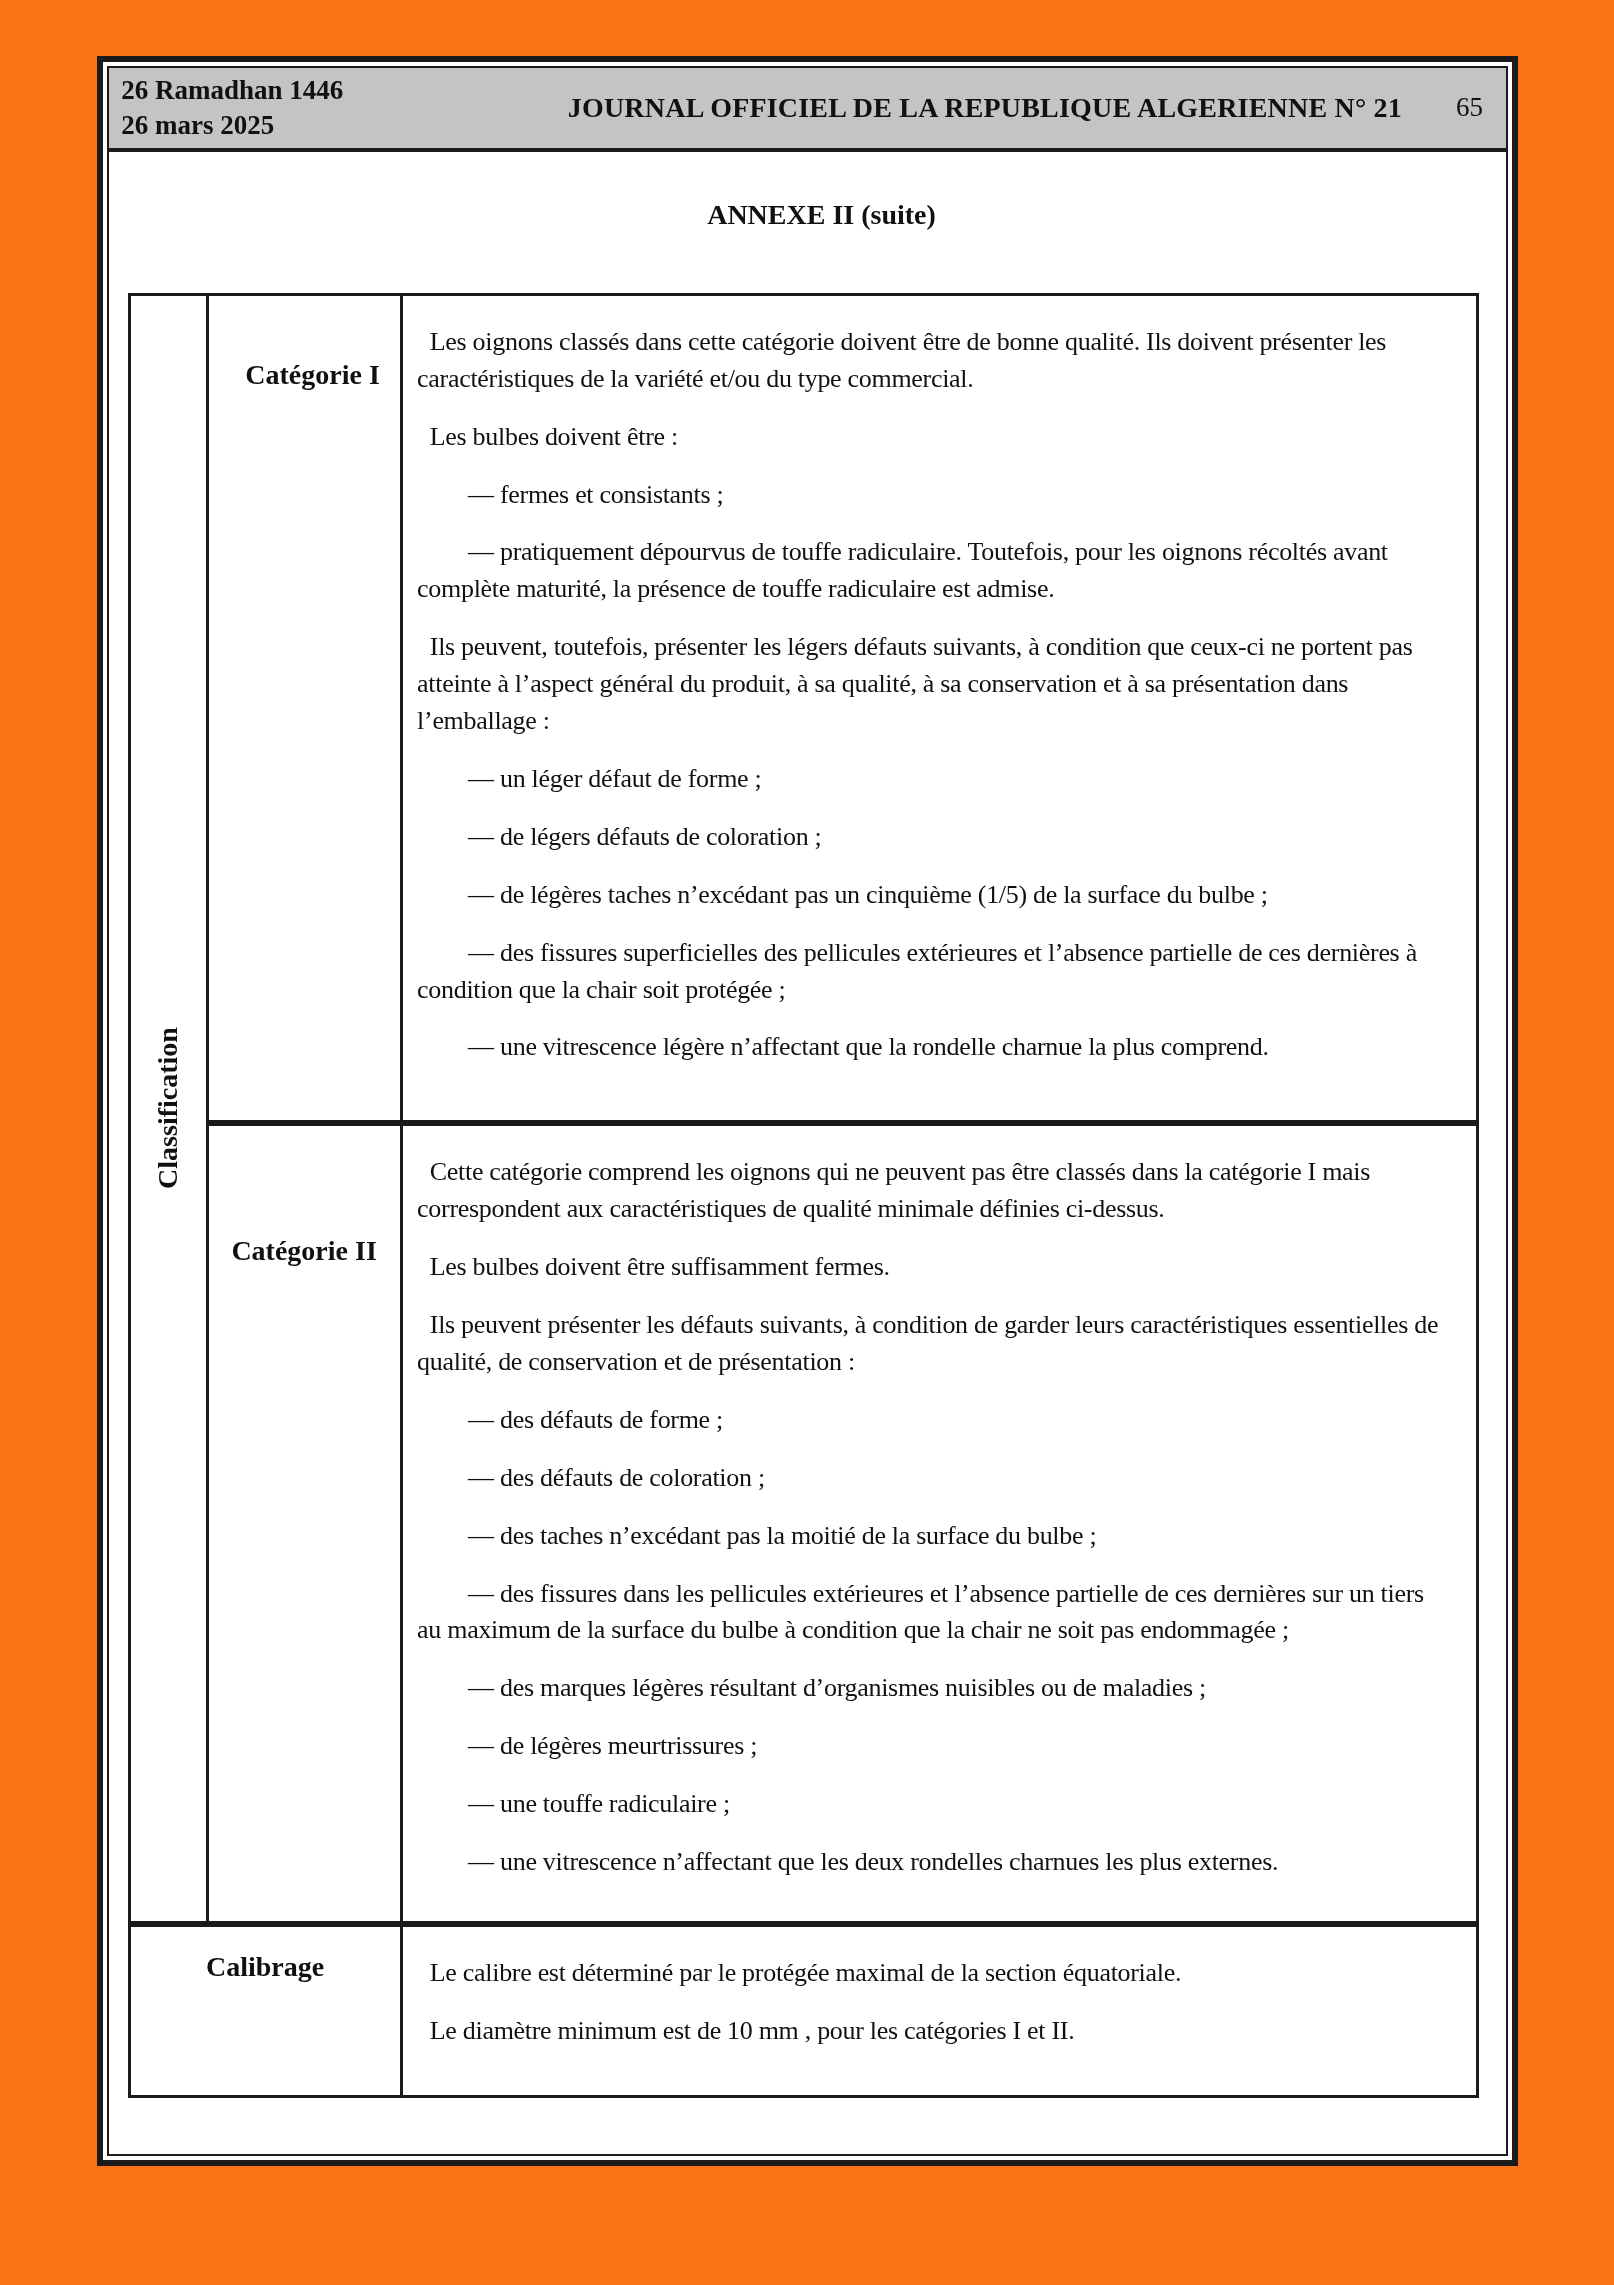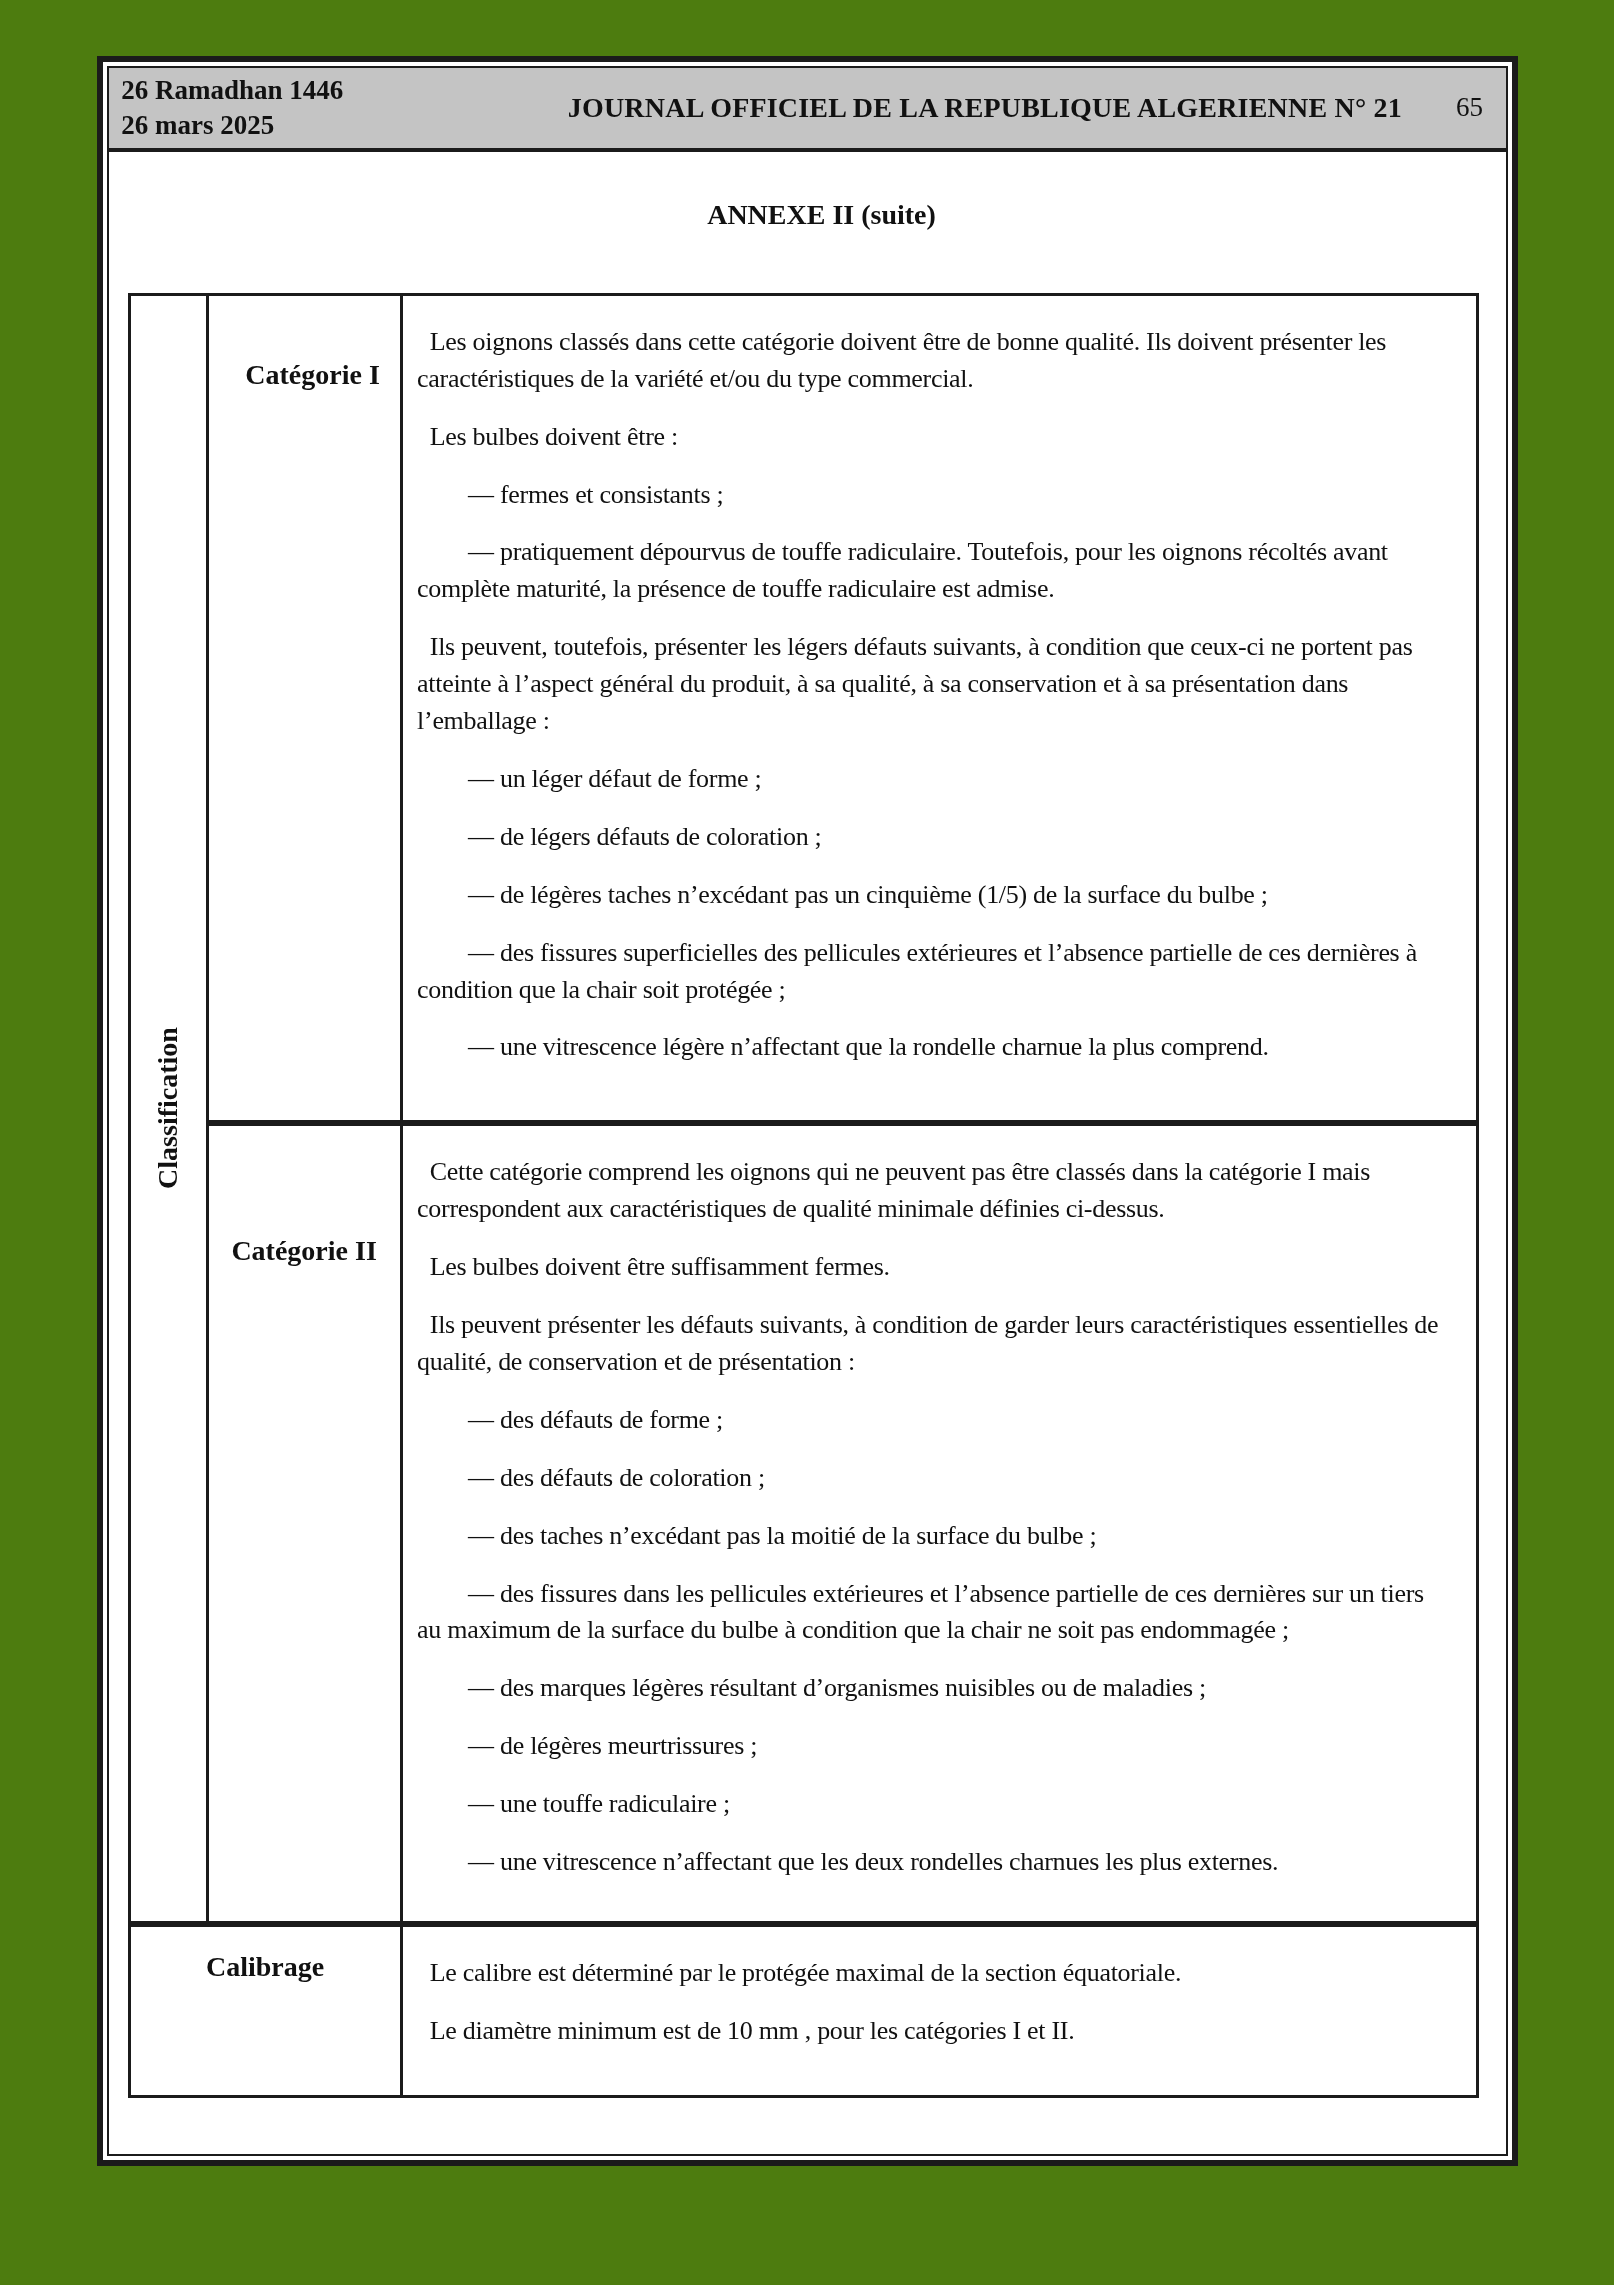--- a/index.html
+++ b/index.html
@@ -6,21 +6,21 @@
   html, body {
     margin: 0; padding: 0;
     background: #ffffff;
     font-family: "Liberation Serif", "DejaVu Serif", serif;
     color: #111111;
   }
   .canvas {
     position: relative;
     width: 1615px;
     height: 2285px;
-    background: #4d7c0f;
+    background: #f97316;
     overflow: hidden;
   }
   
   .page-outer {
     position: absolute;
     left: 97px; top: 56px;
     width: 1421px; height: 2110px;
     border: 6.3px solid #1b1b1b;
     padding: 3.6px;
     background: #ffffff;

